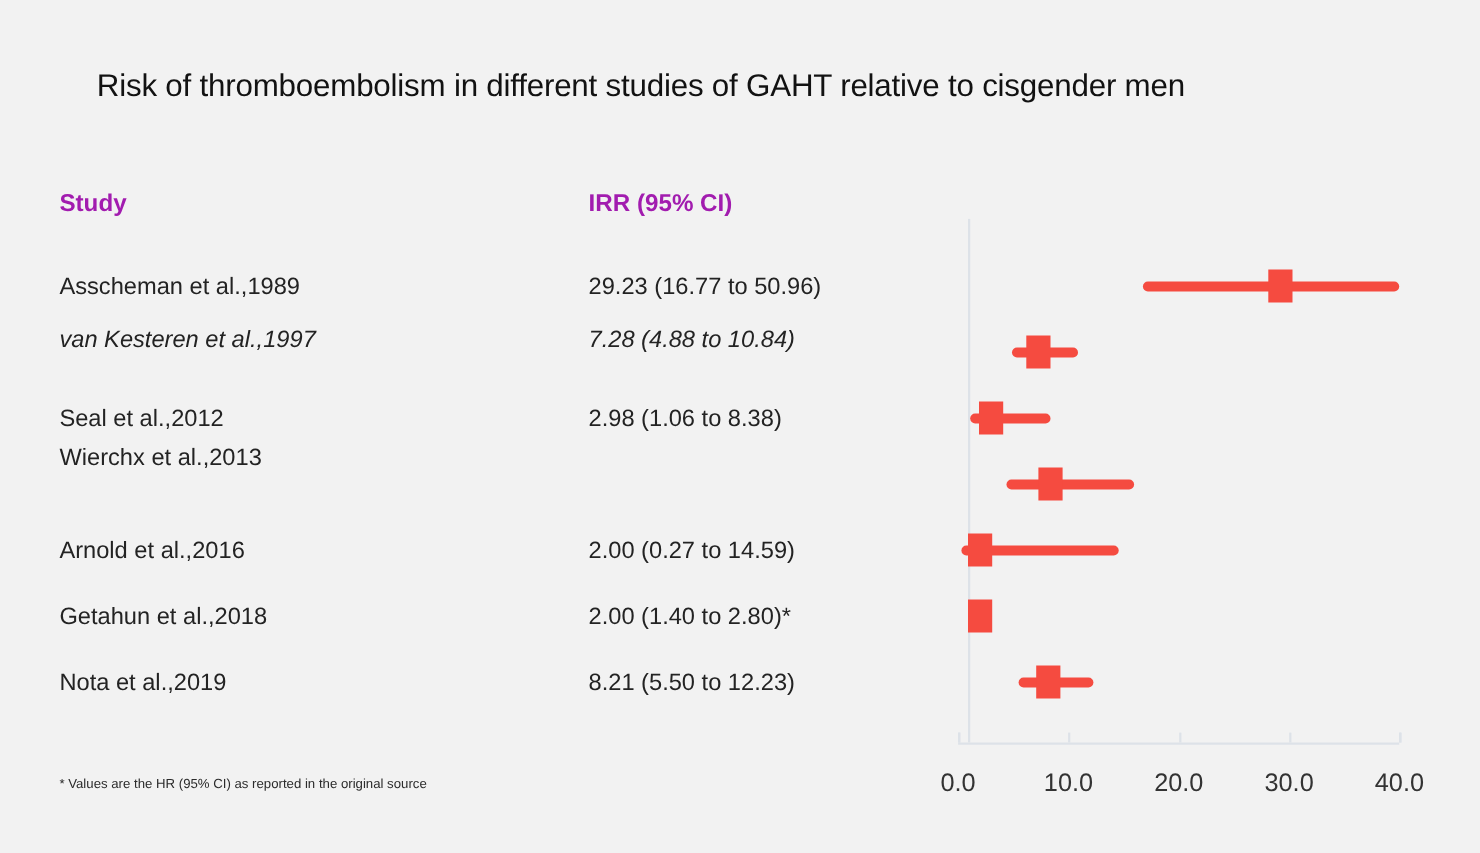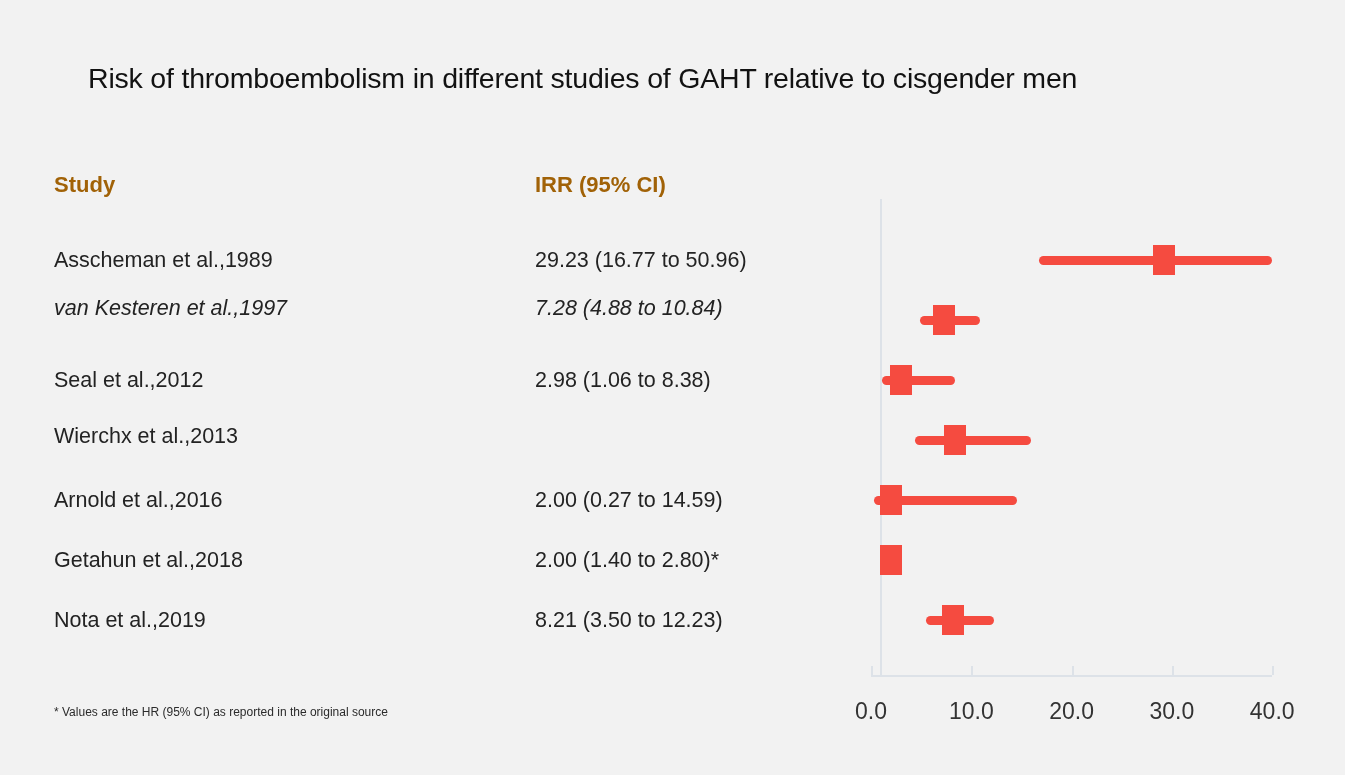--- a/index.html
+++ b/index.html
@@ -33,21 +33,21 @@
     letter-spacing: -0.2px;
     color: #121212;
     white-space: nowrap;
   }
 
   
   .col-header {
     position: absolute;
     font-size: 22px;
     font-weight: bold;
-    color: #a16207;
+    color: #a21caf;
     white-space: nowrap;
   }
   #hdr-study { left: 54px; top: 172px; }
   #hdr-irr   { left: 535px; top: 172px; }
 
   
   .row {
     position: absolute;
     left: 0;
     width: 1345px;
@@ -146,34 +146,34 @@
         <div class="cell-irr">29.23 (16.77 to 50.96)</div>
       </div>
       <div class="row" style="top: 278px; font-style: italic;">
         <div class="cell-study">van Kesteren et al.,1997</div>
         <div class="cell-irr">7.28 (4.88 to 10.84)</div>
       </div>
       <div class="row" style="top: 350px;">
         <div class="cell-study">Seal et al.,2012</div>
         <div class="cell-irr">2.98 (1.06 to 8.38)</div>
       </div>
-      <div class="row" style="top: 406px;">
+      <div class="row" style="top: 386px;">
         <div class="cell-study">Wierchx et al.,2013</div>
       </div>
       <div class="row" style="top: 470px;">
         <div class="cell-study">Arnold et al.,2016</div>
         <div class="cell-irr">2.00 (0.27 to 14.59)</div>
       </div>
       <div class="row" style="top: 530px;">
         <div class="cell-study">Getahun et al.,2018</div>
         <div class="cell-irr">2.00 (1.40 to 2.80)*</div>
       </div>
       <div class="row" style="top: 590px;">
         <div class="cell-study">Nota et al.,2019</div>
-        <div class="cell-irr">8.21 (3.50 to 12.23)</div>
+        <div class="cell-irr">8.21 (5.50 to 12.23)</div>
       </div>
     </div>
 
   <div id="plot">
       <div class="ref-line" style="left: 880.03px; top: 199px; height: 476px;"></div>
       <div class="ci-bar" style="left: 1039.2px; width: 232.797px; top: 255.5px;"></div>
       <div class="marker" style="left: 1153.18px; top: 245px;"></div>
       <div class="ci-bar" style="left: 919.946px; width: 59.7788px; top: 315.5px;"></div>
       <div class="marker" style="left: 933.018px; top: 305px;"></div>
       <div class="ci-bar" style="left: 881.632px; width: 73.4196px; top: 375.5px;"></div>

